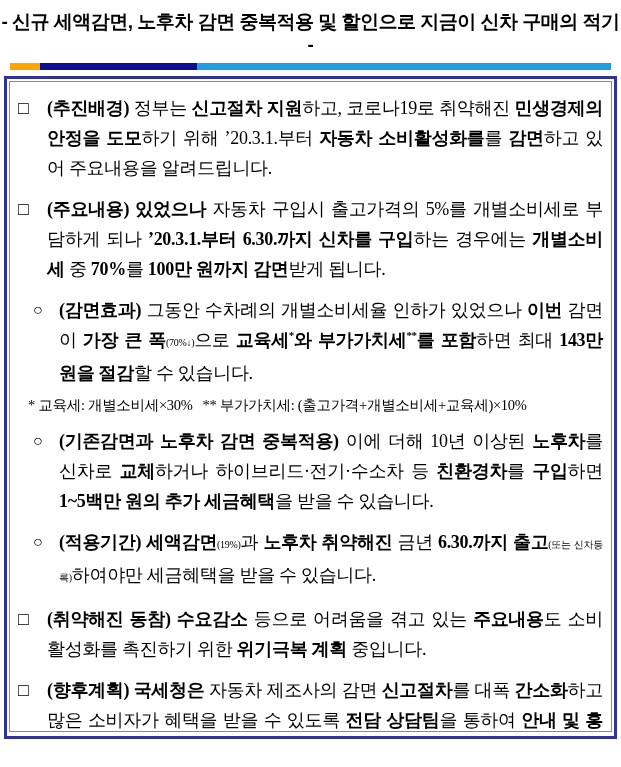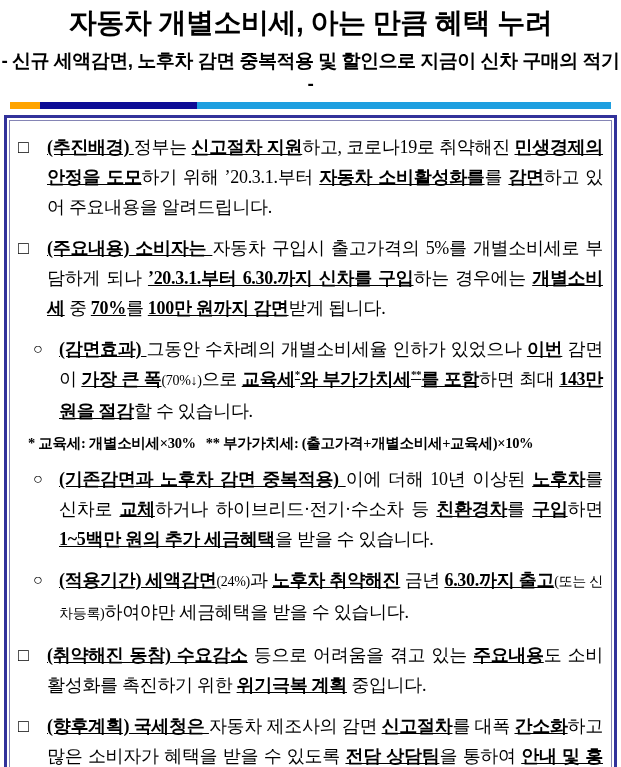--- a/index.html
+++ b/index.html
@@ -72,63 +72,62 @@
     flex:1;
     text-align:justify;
     text-justify:inter-word;
   }
   .para.note{
     font-size:14.5px;
     line-height:20px;
     margin:-4px 0 11px 0;
     padding-left:10px;
   }
-  .para.note .ptext{text-align:left;font-weight:bold;}
-  .b{font-weight:700;text-decoration:underline;}
-  .sm{font-size:14px;}
+  .para.note .ptext{text-align:left;}
+  .b{font-weight:700;}
+  .sm{font-size:10px;}
   sup.ast{font-size:11px;line-height:0;vertical-align:super;}
 </style>
 </head>
 <body>
 
 <div class="page">
-  <h1 class="page-title">자동차 개별소비세, 아는 만큼 혜택 누려</h1>
   <h2 class="page-subtitle">- 신규 세액감면, 노후차 감면 중복적용 및 할인으로 지금이 신차 구매의 적기 -</h2>
 
   <div class="divider-bar">
     <span class="seg1" style="background: rgb(255, 164, 0);"></span>
     <span class="seg2" style="background: rgb(13, 13, 150);"></span>
     <span class="seg3" style="background: rgb(30, 159, 224);"></span>
   </div>
 
   <div class="content-box" style="border-color: rgb(50, 50, 155);">
     <div class="content-box-inner">
       <div id="doc-body">
           <div class="para level1">
             <span class="marker">□</span>
             <span class="ptext"><span class="b ">(추진배경) </span><span class="">정부는 </span><span class="b ">신고절차 지원</span><span class="">하고, 코로나19로 취약해진 </span><span class="b ">민생경제의 안정을 도모</span><span class="">하기 위해 ’20.3.1.부터 </span><span class="b ">자동차 소비활성화를</span><span class="">를 </span><span class="b ">감면</span><span class="">하고 있어 주요내용을 알려드립니다.</span></span>
           </div>
           <div class="para level1">
             <span class="marker">□</span>
-            <span class="ptext"><span class="b ">(주요내용) 소비자는 </span><span class="">자동차 구입시 출고가격의 5%를 개별소비세로 부담하게 되나 </span><span class="b ">’20.3.1.부터 6.30.까지 신차를 구입</span><span class="">하는 경우에는 </span><span class="b ">개별소비세</span><span class=""> 중 </span><span class="b ">70%</span><span class="">를 </span><span class="b ">100만 원까지 감면</span><span class="">받게 됩니다.</span></span>
+            <span class="ptext"><span class="b ">(주요내용) 있었으나 </span><span class="">자동차 구입시 출고가격의 5%를 개별소비세로 부담하게 되나 </span><span class="b ">’20.3.1.부터 6.30.까지 신차를 구입</span><span class="">하는 경우에는 </span><span class="b ">개별소비세</span><span class=""> 중 </span><span class="b ">70%</span><span class="">를 </span><span class="b ">100만 원까지 감면</span><span class="">받게 됩니다.</span></span>
           </div>
           <div class="para level2">
             <span class="marker">○</span>
             <span class="ptext"><span class="b ">(감면효과) </span><span class="">그동안 수차례의 개별소비세율 인하가 있었으나 </span><span class="b ">이번</span><span class=""> 감면이 </span><span class="b ">가장 큰 폭</span><span class="sm">(70%↓)</span><span class="">으로 </span><span class="b ">교육세</span><sup class="ast b ">*</sup><span class="b ">와 부가가치세</span><sup class="ast b ">**</sup><span class="b ">를 포함</span><span class="">하면 최대 </span><span class="b ">143만 원을 절감</span><span class="">할 수 있습니다.</span></span>
           </div>
           <div class="para note">
             <span class="ptext"><span class="">* 교육세: 개별소비세×30%&nbsp;&nbsp;&nbsp;** 부가가치세: (출고가격+개별소비세+교육세)×10%</span></span>
           </div>
           <div class="para level2">
             <span class="marker">○</span>
             <span class="ptext"><span class="b ">(기존감면과 노후차 감면 중복적용) </span><span class="">이에 더해 10년 이상된 </span><span class="b ">노후차</span><span class="">를 신차로 </span><span class="b ">교체</span><span class="">하거나 하이브리드·전기·수소차 등 </span><span class="b ">친환경차</span><span class="">를 </span><span class="b ">구입</span><span class="">하면 </span><span class="b ">1~5백만 원의 추가 세금혜택</span><span class="">을 받을 수 있습니다.</span></span>
           </div>
           <div class="para level2">
             <span class="marker">○</span>
-            <span class="ptext"><span class="b ">(적용기간) 세액감면</span><span class="sm">(24%)</span><span class="">과 </span><span class="b ">노후차 취약해진</span><span class=""> 금년 </span><span class="b ">6.30.까지 출고</span><span class="sm">(또는 신차등록)</span><span class="">하여야만 세금혜택을 받을 수 있습니다.</span></span>
+            <span class="ptext"><span class="b ">(적용기간) 세액감면</span><span class="sm">(19%)</span><span class="">과 </span><span class="b ">노후차 취약해진</span><span class=""> 금년 </span><span class="b ">6.30.까지 출고</span><span class="sm">(또는 신차등록)</span><span class="">하여야만 세금혜택을 받을 수 있습니다.</span></span>
           </div>
           <div class="para level1">
             <span class="marker">□</span>
             <span class="ptext"><span class="b ">(취약해진 동참) 수요감소</span><span class=""> 등으로 어려움을 겪고 있는 </span><span class="b ">주요내용</span><span class="">도 소비활성화를 촉진하기 위한 </span><span class="b ">위기극복 계획</span><span class=""> 중입니다.</span></span>
           </div>
           <div class="para level1">
             <span class="marker">□</span>
             <span class="ptext"><span class="b ">(향후계획) 국세청은 </span><span class="">자동차 제조사의 감면 </span><span class="b ">신고절차</span><span class="">를 대폭 </span><span class="b ">간소화</span><span class="">하고 많은 소비자가 혜택을 받을 수 있도록 </span><span class="b ">전담 상담팀</span><span class="">을 통하여 </span><span class="b ">안내 및 홍보</span></span>
           </div>
         </div>

